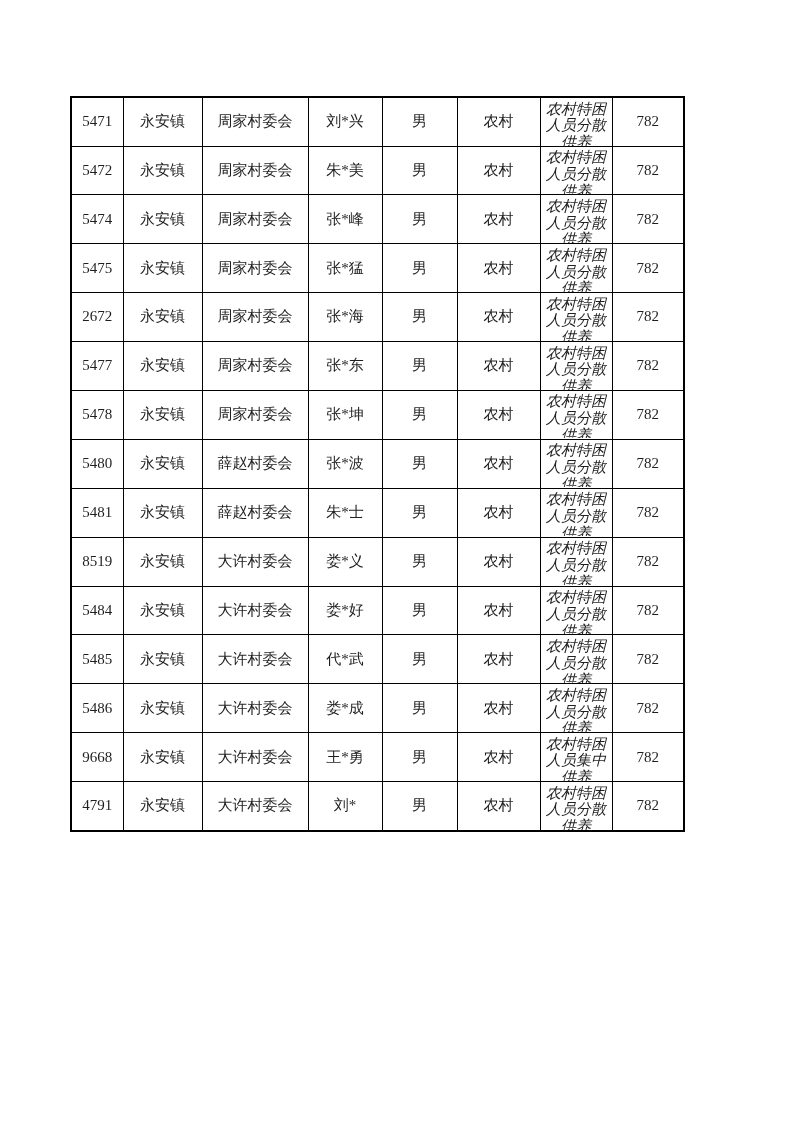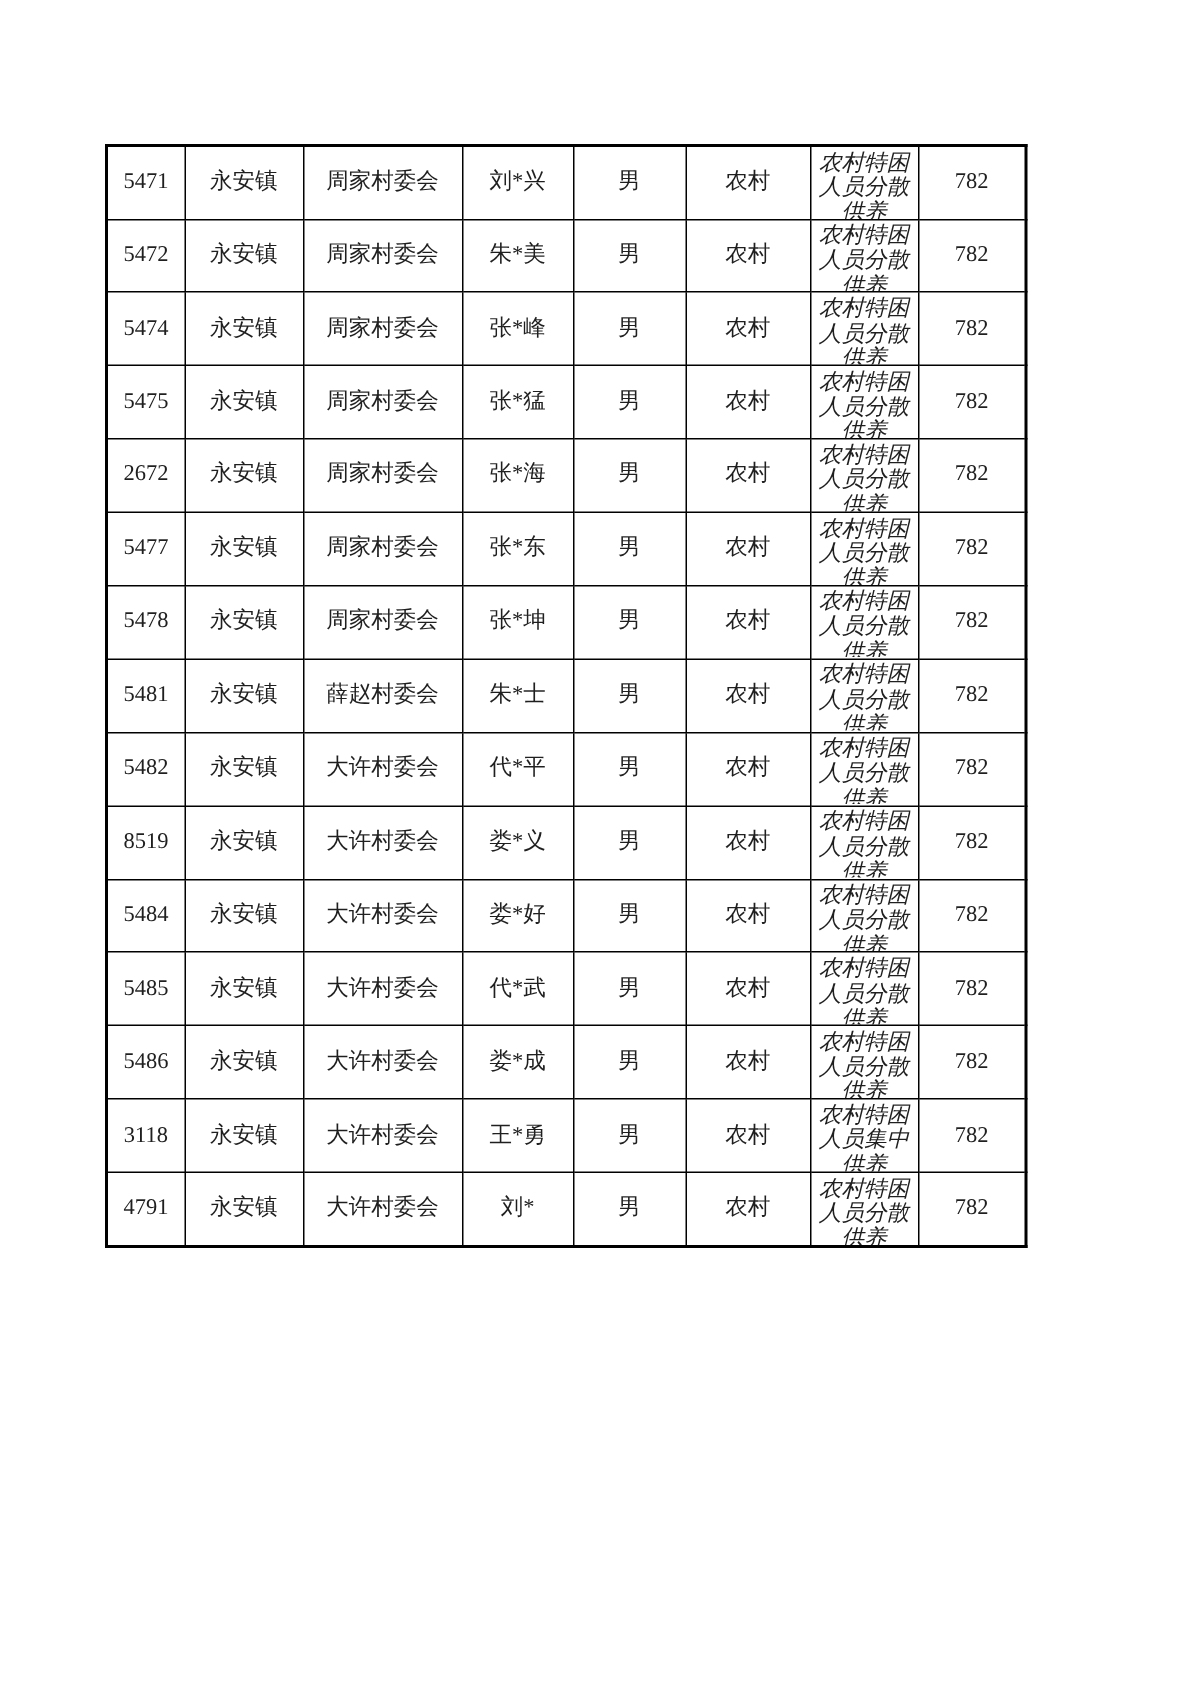--- a/index.html
+++ b/index.html
@@ -164,46 +164,46 @@
       <td>张*坤</td>
       <td>男</td>
       <td>农村</td>
       <td class="cat">
         <span class="cat-inner">农村特困人员分散供养</span>
       </td>
       <td>782</td>
     </tr>
 
 
+    <tr>
+      <td>5480</td>
+      <td>永安镇</td>
+      <td>薛赵村委会</td>
+      <td>张*波</td>
+      <td>男</td>
+      <td>农村</td>
+      <td class="cat">
+        <span class="cat-inner">农村特困人员分散供养</span>
+      </td>
+      <td>782</td>
+    </tr>
 
     <tr>
       <td>5481</td>
       <td>永安镇</td>
       <td>薛赵村委会</td>
       <td>朱*士</td>
       <td>男</td>
       <td>农村</td>
       <td class="cat">
         <span class="cat-inner">农村特困人员分散供养</span>
       </td>
       <td>782</td>
     </tr>
 
-    <tr>
-      <td>5482</td>
-      <td>永安镇</td>
-      <td>大许村委会</td>
-      <td>代*平</td>
-      <td>男</td>
-      <td>农村</td>
-      <td class="cat">
-        <span class="cat-inner">农村特困人员分散供养</span>
-      </td>
-      <td>782</td>
-    </tr>
 
     <tr>
       <td>8519</td>
       <td>永安镇</td>
       <td>大许村委会</td>
       <td>娄*义</td>
       <td>男</td>
       <td>农村</td>
       <td class="cat">
         <span class="cat-inner">农村特困人员分散供养</span>
@@ -244,21 +244,21 @@
       <td>娄*成</td>
       <td>男</td>
       <td>农村</td>
       <td class="cat">
         <span class="cat-inner">农村特困人员分散供养</span>
       </td>
       <td>782</td>
     </tr>
 
     <tr>
-      <td>3118</td>
+      <td>9668</td>
       <td>永安镇</td>
       <td>大许村委会</td>
       <td>王*勇</td>
       <td>男</td>
       <td>农村</td>
       <td class="cat">
         <span class="cat-inner">农村特困人员集中供养</span>
       </td>
       <td>782</td>
     </tr>

